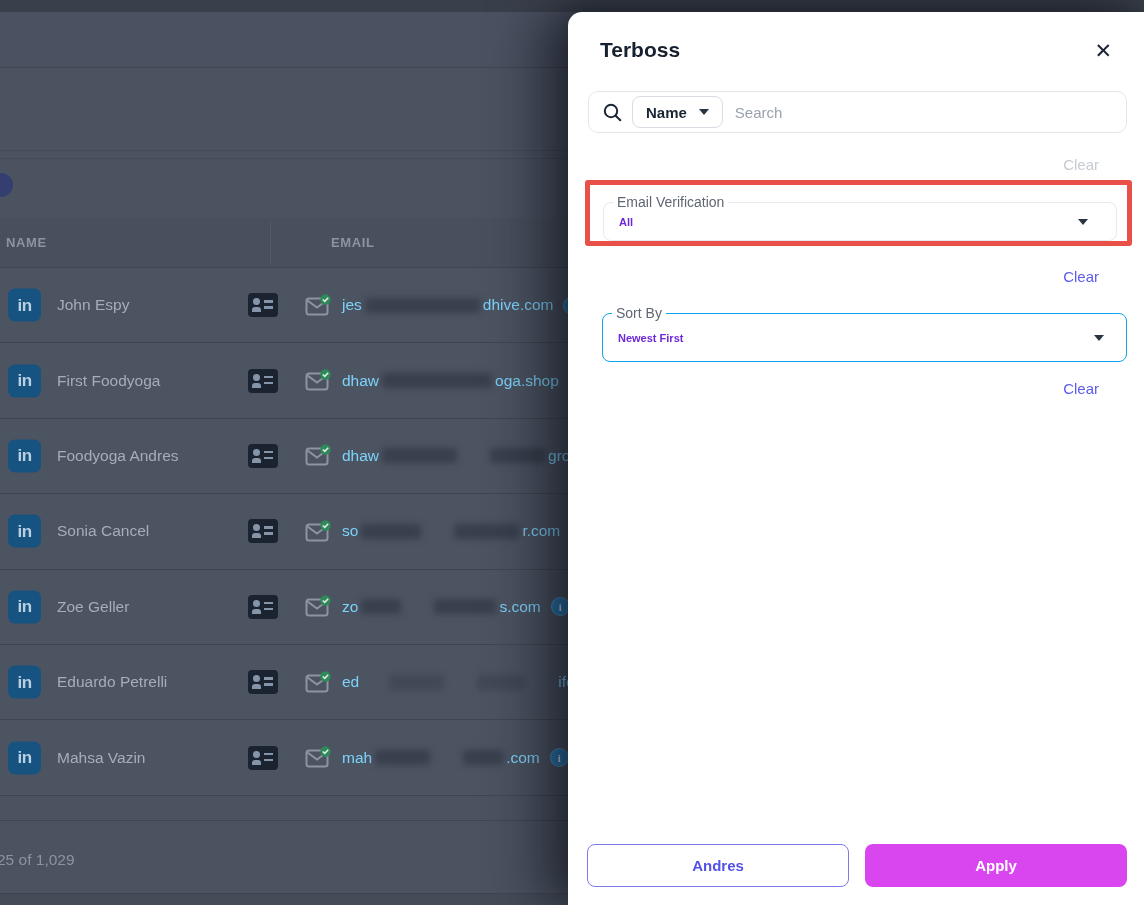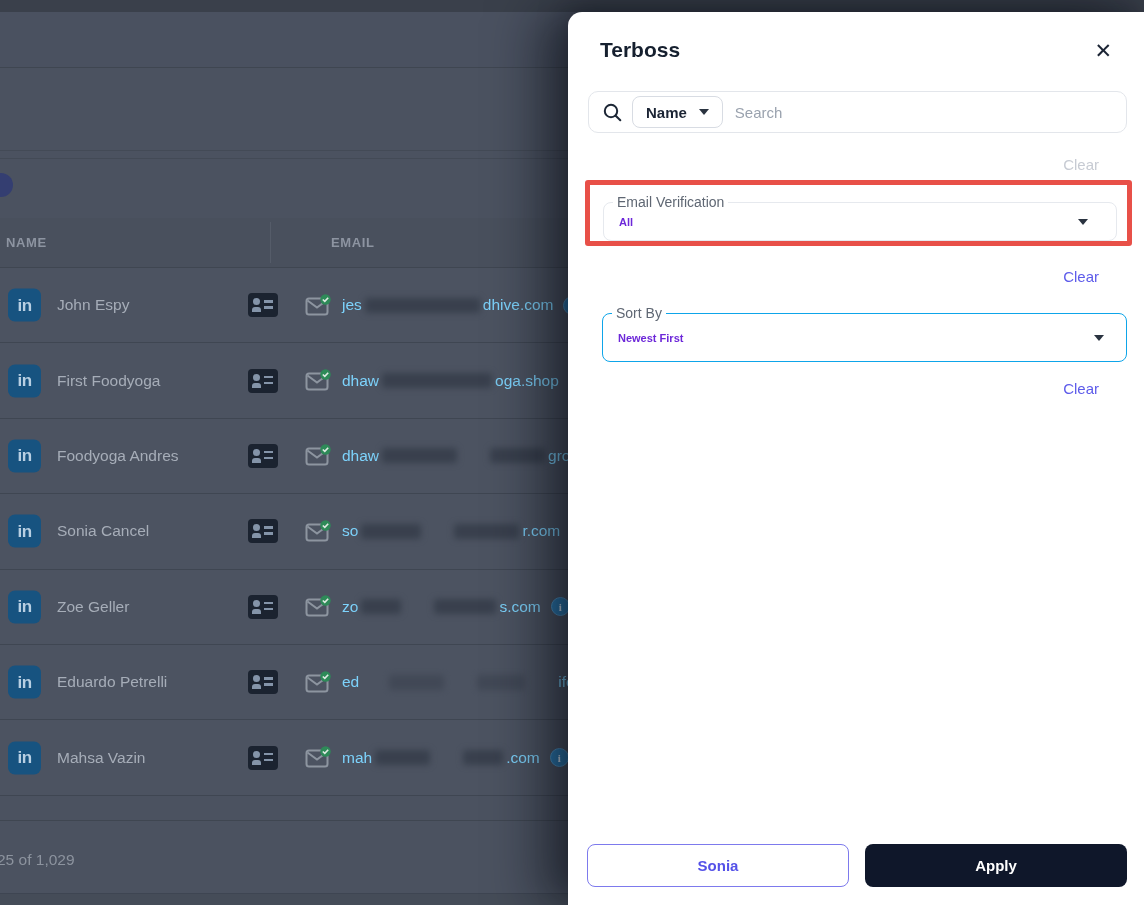--- a/index.html
+++ b/index.html
@@ -69,21 +69,21 @@
   .ev-field { left:13px; right:10px; top:17px; height:39px; border-color:#e6e9ee; }
   .field-label { position:absolute; top:-9px; left:9px; background:#fff; padding:0 4px; font-size:14px; color:#5f6773; white-space:nowrap; }
   .field-value { position:absolute; left:15px; top:0; bottom:0; display:flex; align-items:center; font-size:11px; font-weight:bold; color:#6d28d9; }
   .field-caret { position:absolute; right:22px; top:50%; transform:translateY(-50%); }
   .ev-field .field-caret { right:28px; }
 
   .sort-field { left:20px; right:17px; top:301px; height:49px;margin-left:14px; }
 
   .btn { position:absolute; bottom:18px; width:262px; height:43px; border-radius:8px; font-size:15px; font-weight:bold; display:flex; align-items:center; justify-content:center; cursor:pointer; font-family:"Liberation Sans", sans-serif; }
   .btn-cancel { left:19px; background:#ffffff; border:1px solid #7d7aed; color:#5451e8; }
-  .btn-apply { right:17px; background:#0f172a; border:none; color:#ffffff; }
+  .btn-apply { right:17px; background:#d946ef; border:none; color:#ffffff; }
 </style>
 </head>
 <body>
 
 <div class="backdrop">
   <div class="top-strip"></div>
   <div class="hdr-band"></div>
   <div class="line-a"></div>
   <div class="line-b"></div>
   <div class="half-circle"></div>
@@ -297,15 +297,15 @@
   <span class="clear-link clear-2">Clear</span>
 
   <div class="field sort-field">
     <span class="field-label">Sort By</span>
     <span class="field-value">Newest First</span>
     <span class="caret field-caret"></span>
   </div>
 
   <span class="clear-link clear-3">Clear</span>
 
-  <button class="btn btn-cancel">Sonia</button>
+  <button class="btn btn-cancel">Andres</button>
   <button class="btn btn-apply">Apply</button>
 </div>
 
 </body></html>

